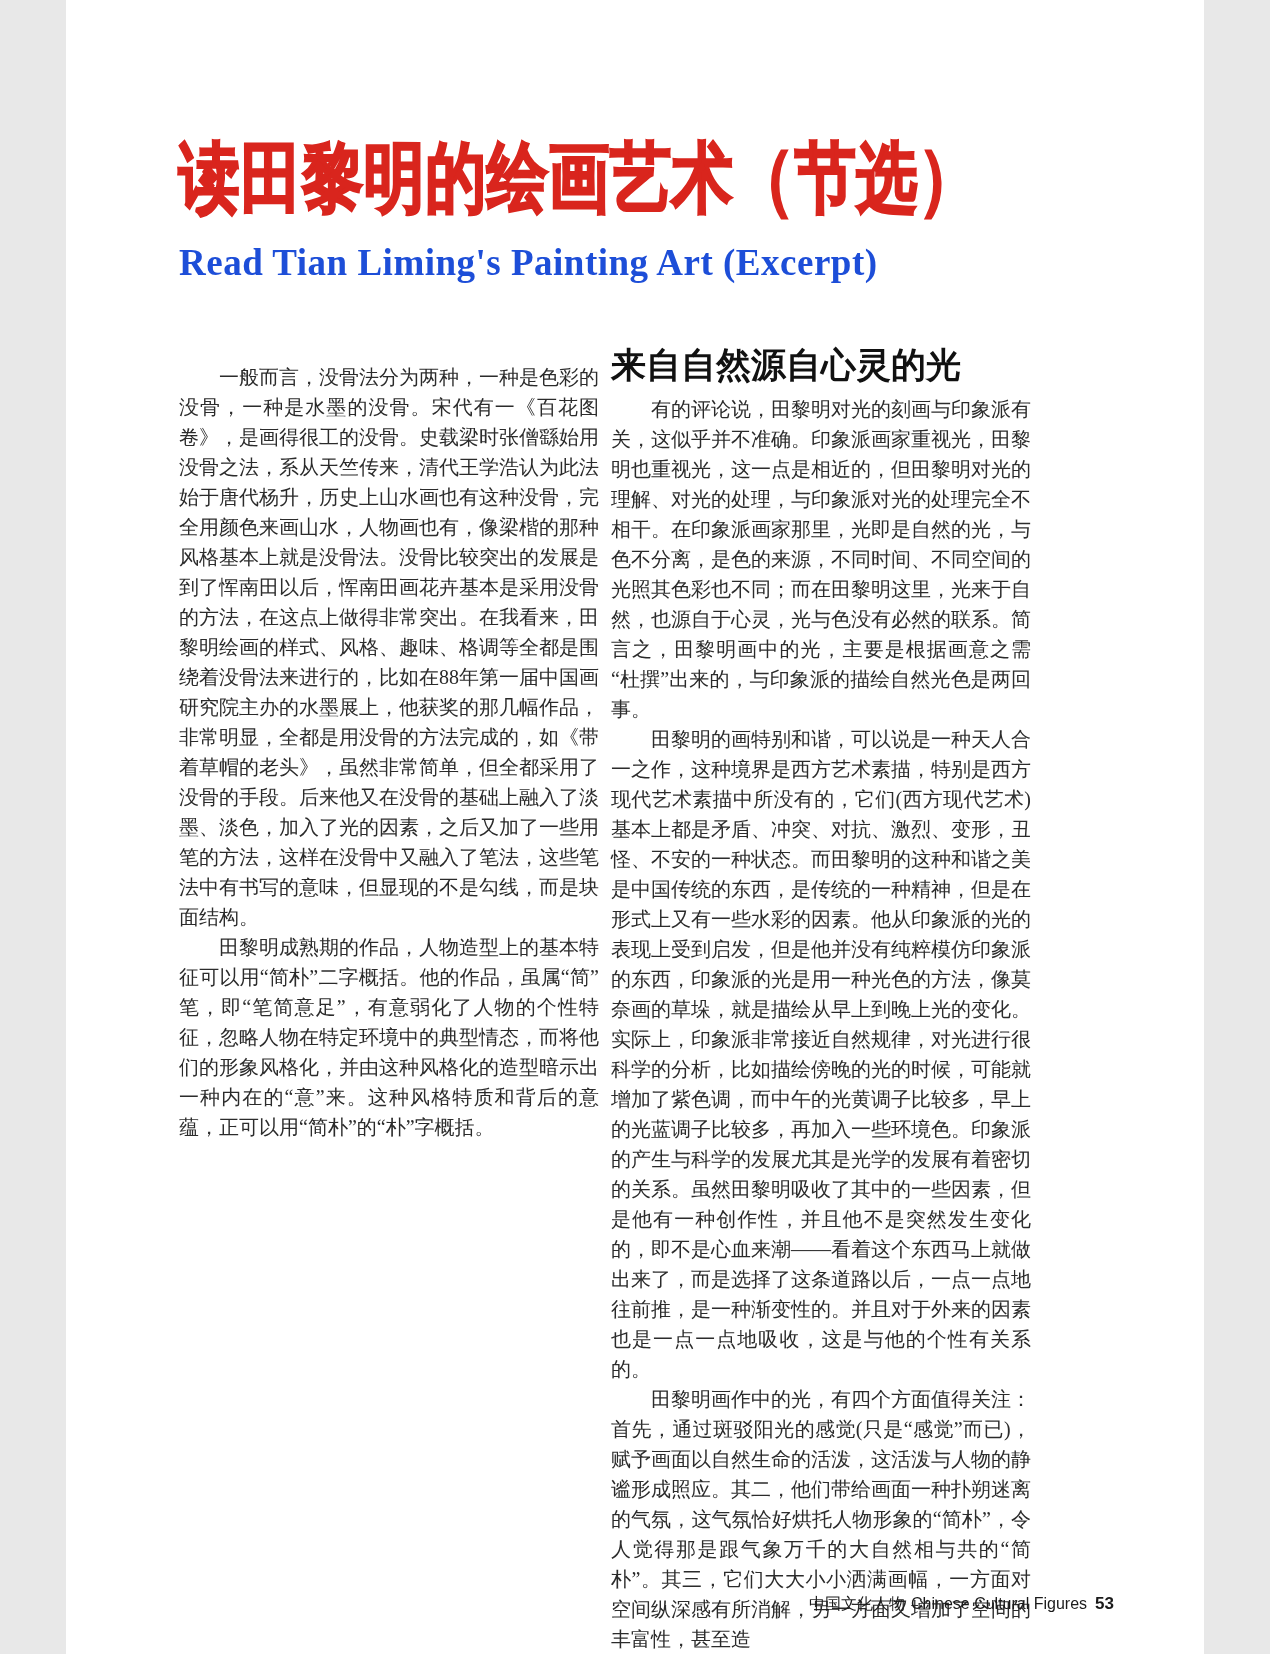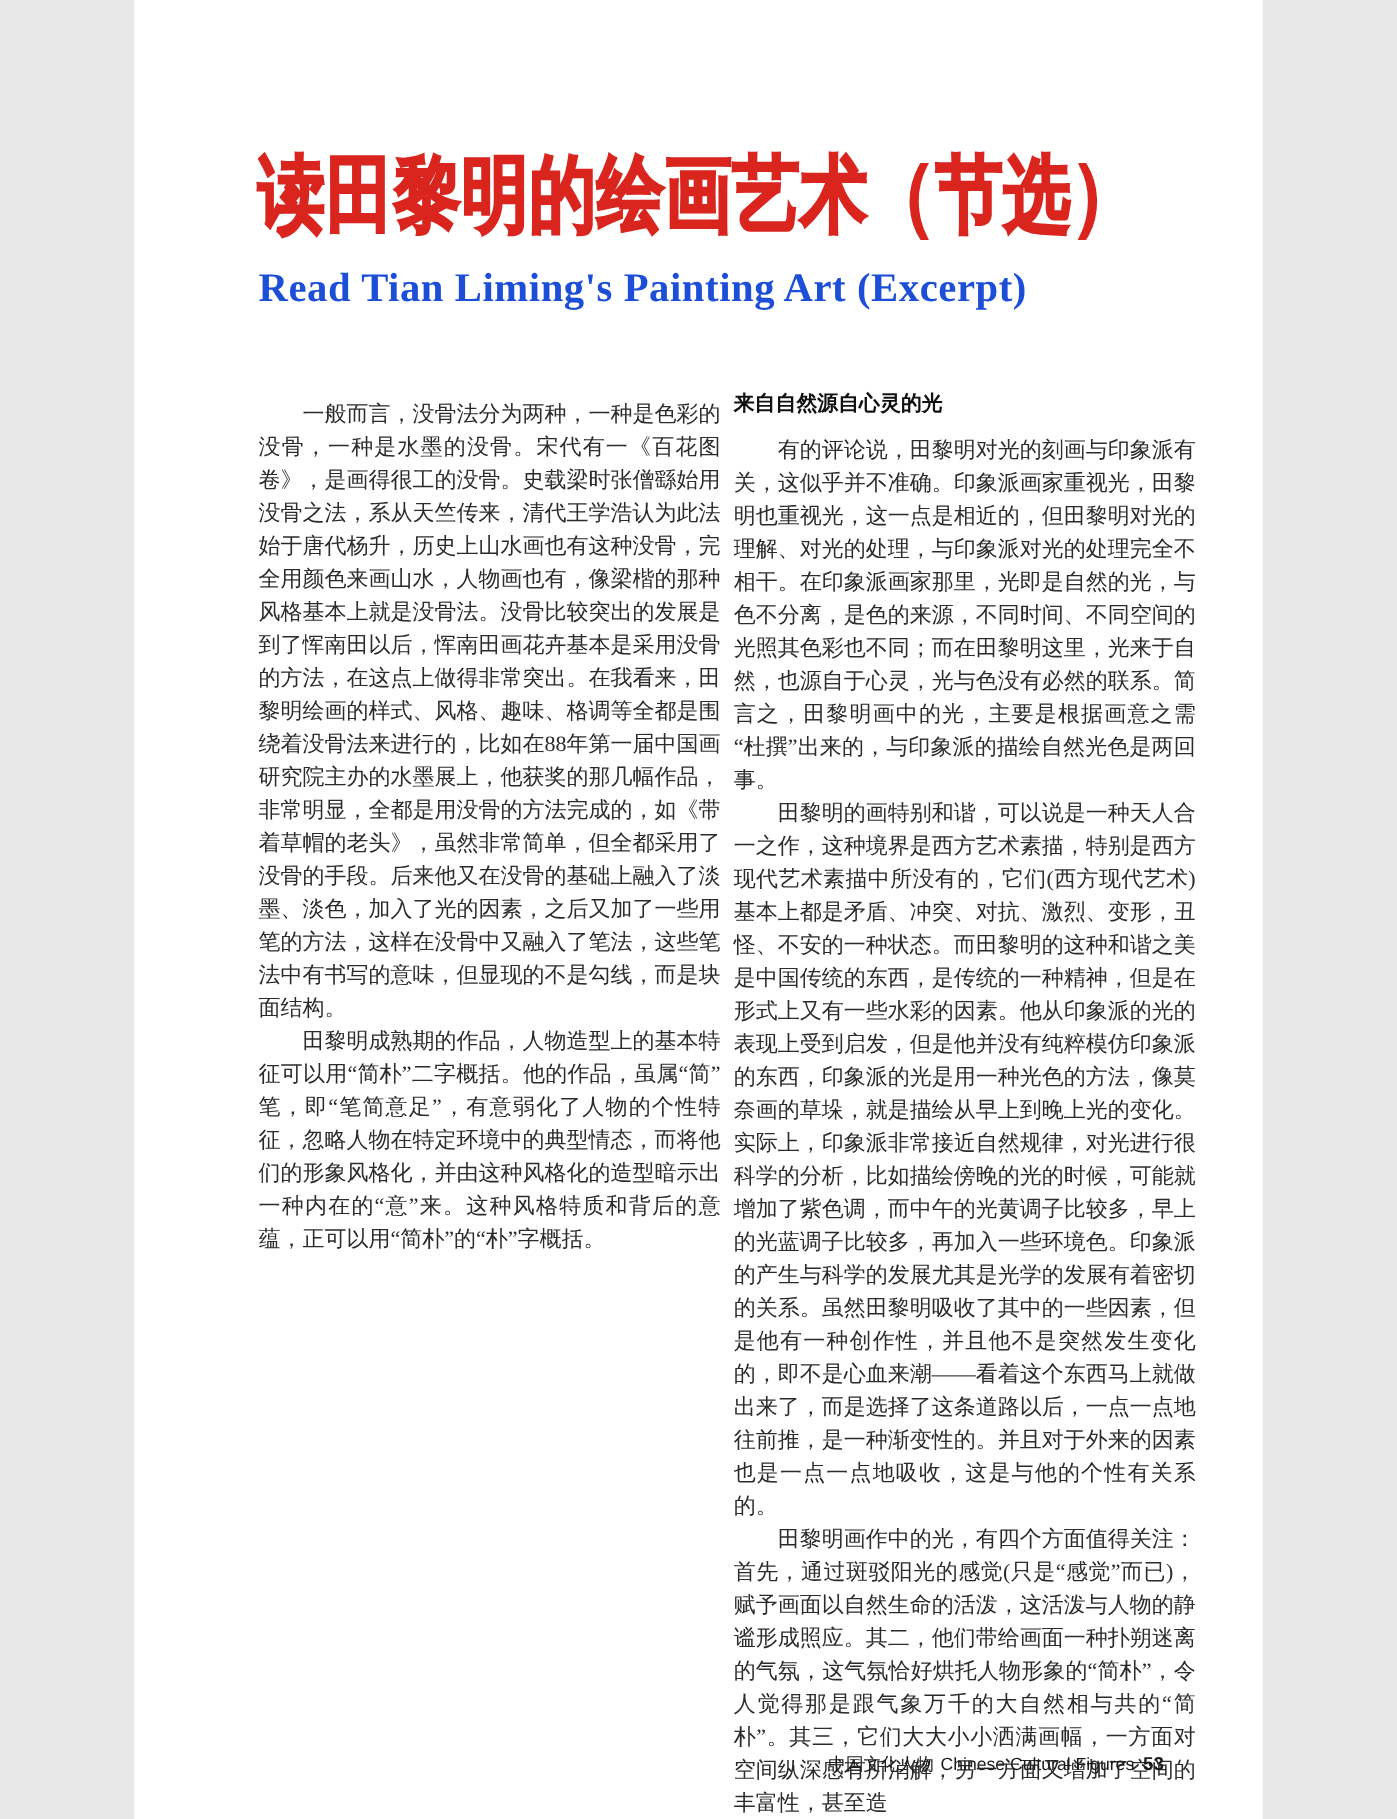--- a/index.html
+++ b/index.html
@@ -1,18 +1,18 @@
 <!DOCTYPE html>
 <html lang="zh" style="--title-red: #d9251d;"><head>
 <meta charset="utf-8">
 <style>
   :root{ --title-red:#d9251d; --ink:#2b2b2b; --head-ink:#111111; }
   html,body{ margin:0; padding:0; background:#e8e8e8; }
   .page{
-    position:relative; width:1026px; height:1654px; margin:0 auto;
+    position:relative; width:1138px; height:1654px; margin:0 auto;
     background:#ffffff; overflow:hidden;
     font-family:"Liberation Serif","DejaVu Serif",serif;
     color:var(--ink);
   }
   .header{ position:absolute; left:113px; top:138px; width:900px; }
   .title-cn{
     margin:0; white-space:nowrap;
     font-family:"Liberation Sans","DejaVu Sans",sans-serif;
     font-weight:900; font-size:76px; line-height:1.04;
     color:var(--title-red);
@@ -30,23 +30,23 @@
     position:absolute; left:113px; top:352px; width:852px;
     display:flex; gap:12px;
   }
   .col{ width:420px; flex:0 0 420px; }
   .col-left{ padding-top:10px; }
   .body-p{
     margin:0; text-indent:2em; text-align:justify;
     font-size:20px; line-height:30px; color:var(--ink);
   }
   .subhead{
-    font-family:Liberation Sans, sans-serif;
+    font-family:Liberation Mono, monospace;
     font-weight:bold; color:var(--head-ink);
-    font-size:19px; line-height:32px;
+    font-size:35px; line-height:32px;
   }
   .subhead-left{ margin:24px 0 13px 0; }
   .subhead-right{ margin:0 0 10px 0; }
   .footer{
     position:absolute; top:1594px; right:90px;
     font-family:"Liberation Sans","DejaVu Sans",sans-serif;
     font-size:16px; color:#1a1a1a; white-space:nowrap;text-align:right;
   }
   .footer .pagenum{ font-weight:bold; font-size:17px; margin-left:8px; }
   .footer .jcn{ margin-right:6px; }

